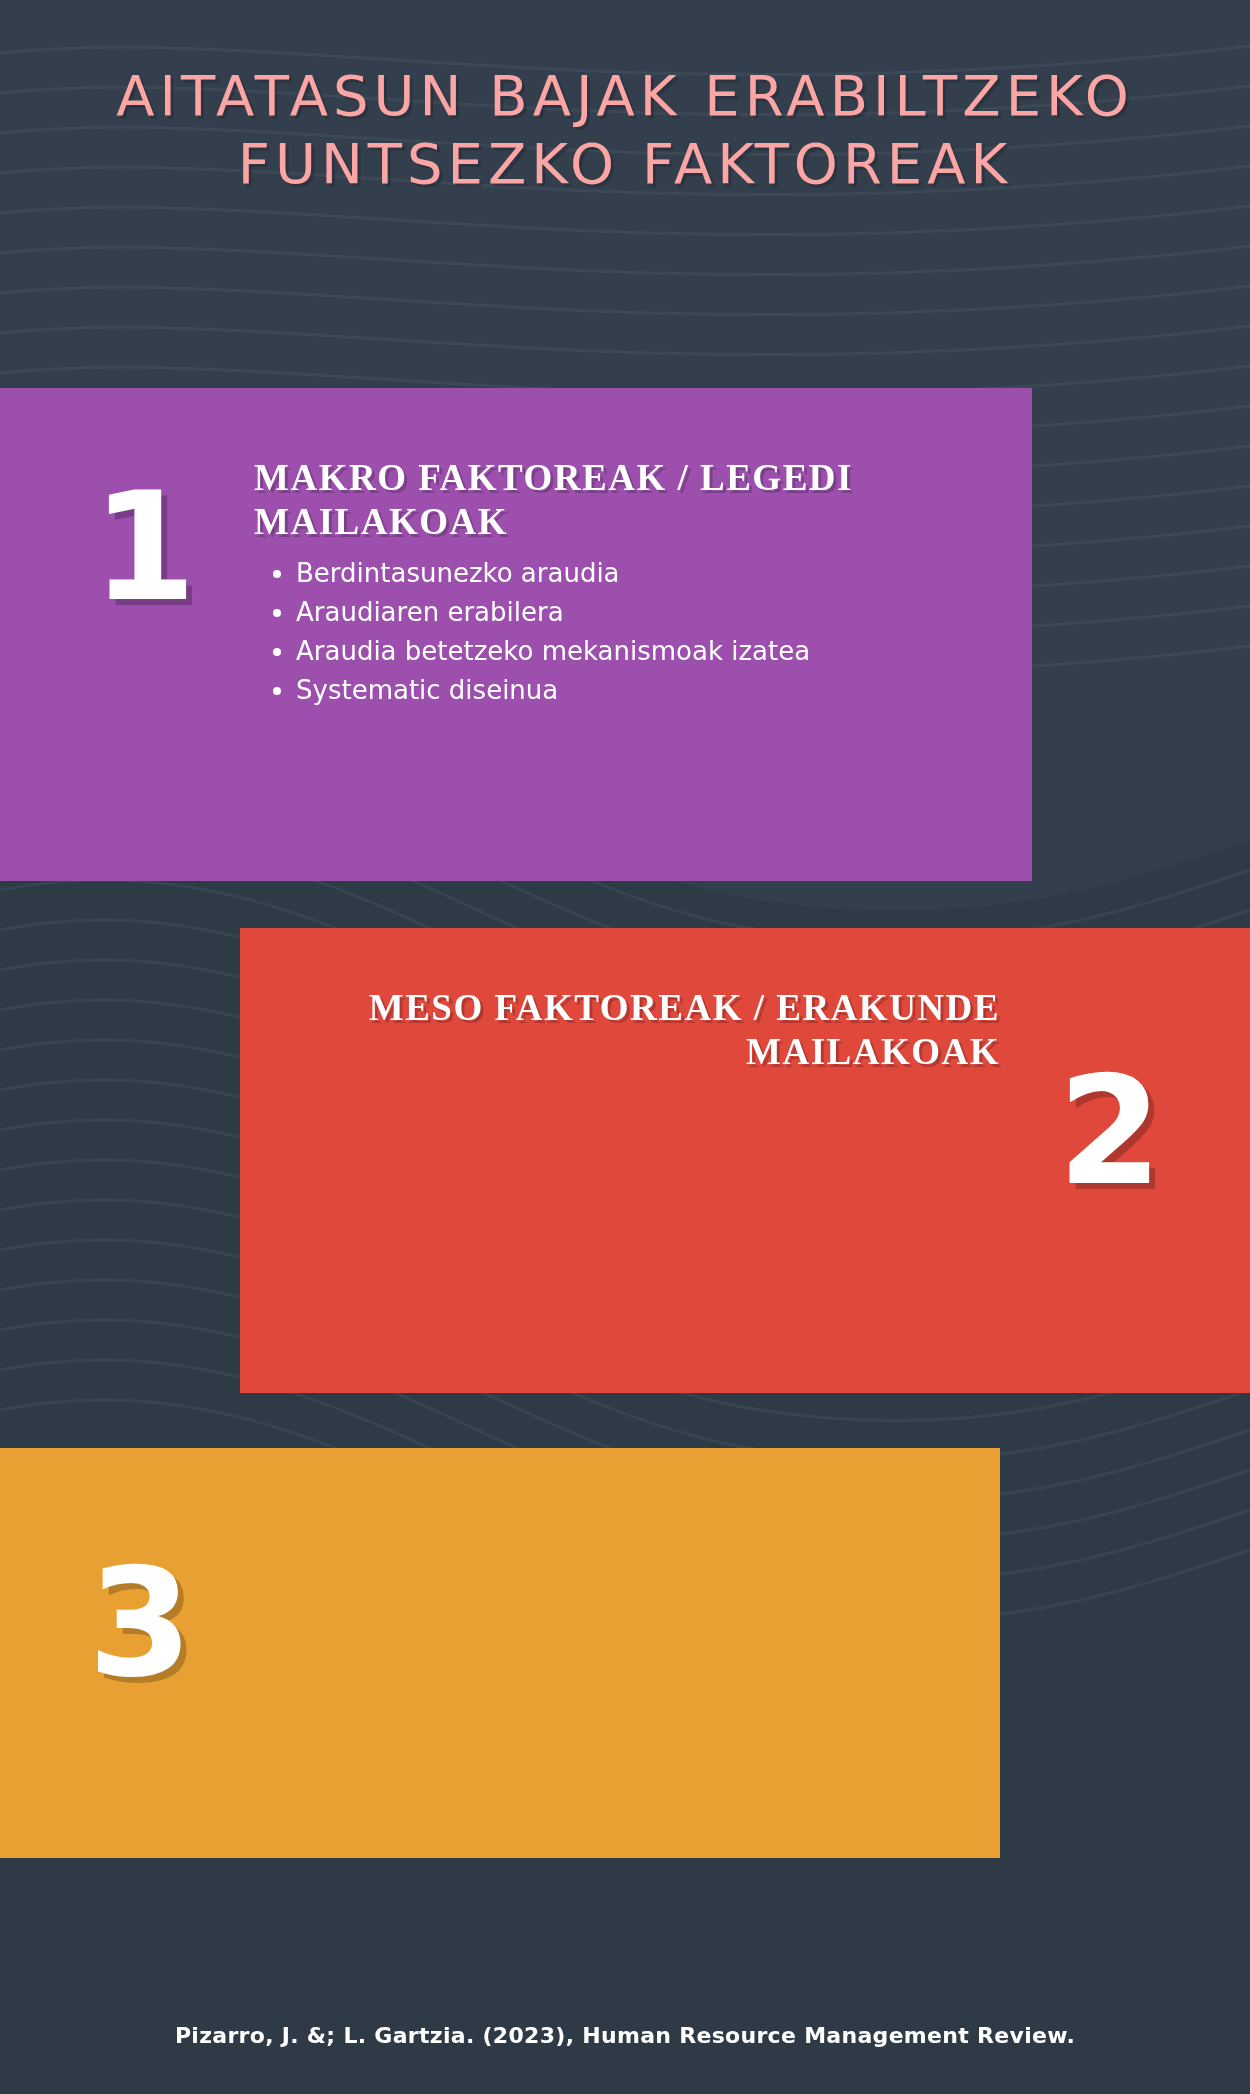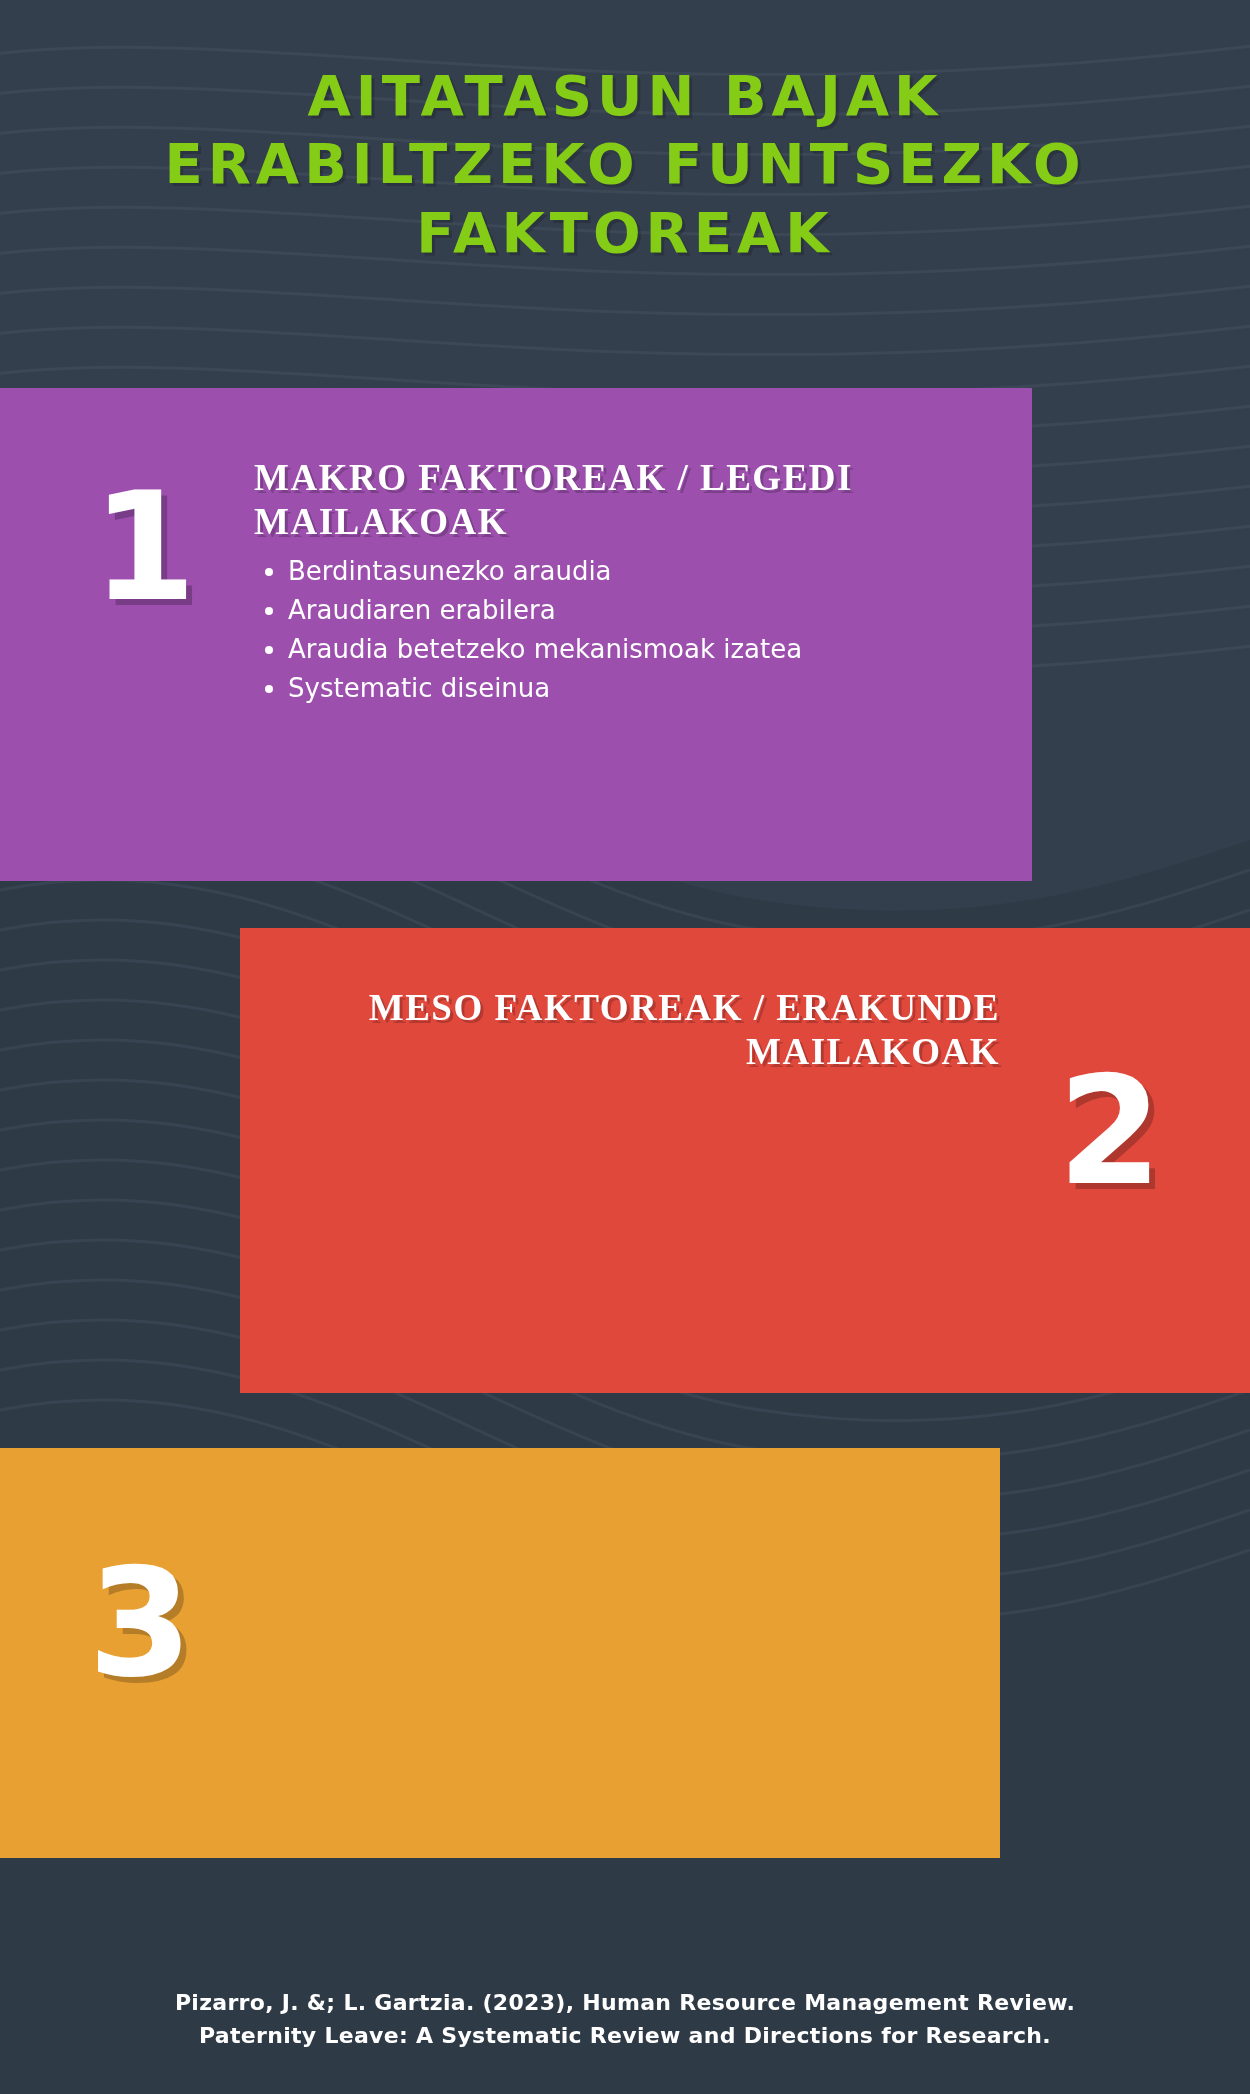--- a/index.html
+++ b/index.html
@@ -34,23 +34,23 @@
     z-index: 2;
     width: 1250px;
     height: 2094px;
     box-sizing: border-box;
   }
 
   
   .title {
     padding: 62px 60px 0 60px;
     text-align: center;
-    color: #84cc16;
-    font-family: "DejaVu Sans", sans-serif;
-    font-weight: bold;
+    color: #fca5a5;
+    font-family: "DejaVu Sans", sans-serif;
+    font-weight: normal;
     font-size: 56px;
     line-height: 1.22;
     letter-spacing: 5px;
     text-transform: uppercase;
     text-shadow: 3px 3px 0 rgba(0,0,0,0.18);
   }
 
   
   .card {
     position: relative;
@@ -70,21 +70,21 @@
     margin: 0 0 10px 4px;
     font-family: Liberation Serif, serif;
     font-weight: bold;
     font-size: 37px;
     line-height: 1.18;
     letter-spacing: 1.5px;
     text-transform: uppercase;
     text-shadow: 3px 3px 0 rgba(0,0,0,0.20);
   }
   .card ul {
-    margin: 4px;
+    margin: 12px;
     padding: 0 0 0 34px;
     font-size: 26px;
     line-height: 1.42;
     font-weight: normal;
   }
   .card ul li {
     margin-bottom: 2px;
   }
 
   
@@ -229,16 +229,15 @@
     <div class="num">2</div>
     <h2>MESO FAKTOREAK / ERAKUNDE MAILAKOAK</h2>
   </div>
 
   <div class="card" id="card-familia">
     <div class="num">3</div>
   </div>
 
   <div class="footer">
     <div>Pizarro, J. &amp;; L. Gartzia. (2023), Human Resource Management Review.</div>
-    <div>Paternity Leave: A Systematic Review and Directions for Research.</div>
   </div>
 
 </div>
 
 </body></html>

